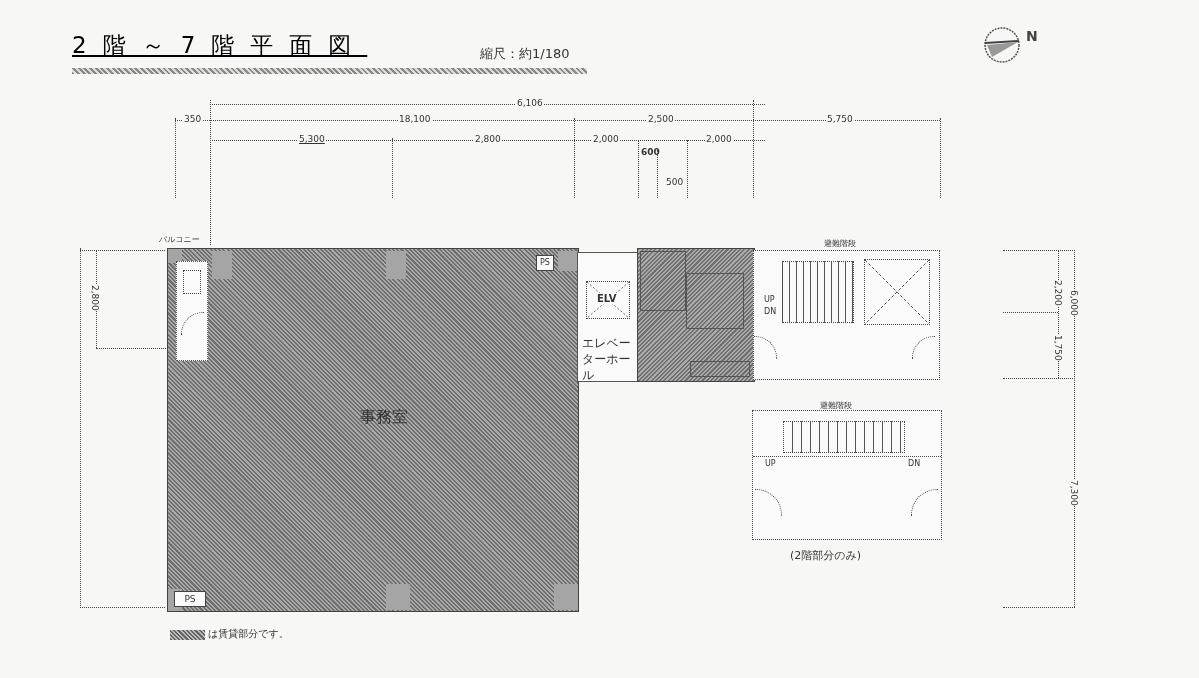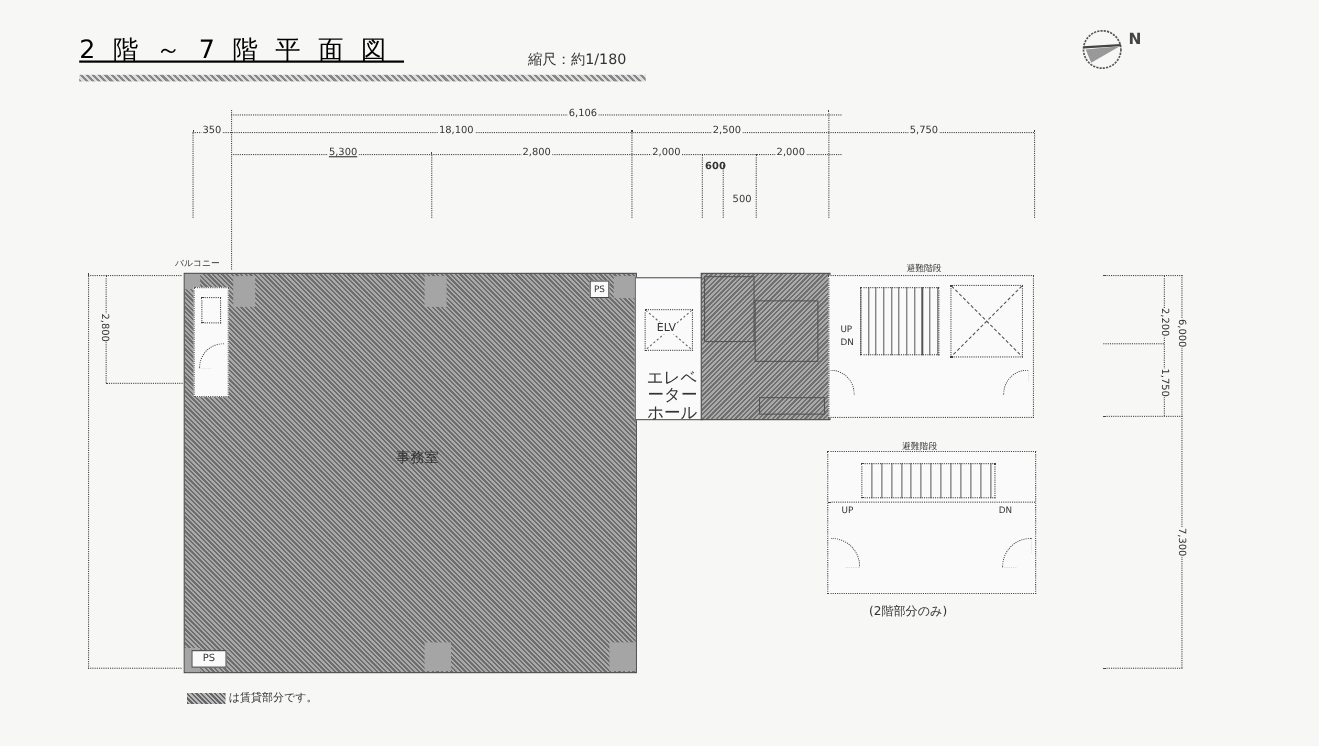--- a/index.html
+++ b/index.html
@@ -11,21 +11,21 @@
     background:repeating-linear-gradient(45deg,#888 0 2px,#ddd 2px 4px);}
   .north{left:982px;top:25px;width:40px;height:40px;}
   .dim-text{font-size:9px;color:#333;background:#f7f7f6;padding:0 1px;white-space:nowrap;}
   .dim-text.v{writing-mode:vertical-rl;}
   .hatch{background:repeating-linear-gradient(45deg,#6e6e6e 0 1.5px,#a9a9a9 1.5px 3px);}
   .hatch2{background:repeating-linear-gradient(-45deg,#707070 0 1.5px,#aaa 1.5px 3px);}
   .col{background:#a5a5a5;}
   .white{background:#fafafa;}
   .dash-h{border-top:1px dotted #444;height:0;}
   .dash-v{border-left:1px dotted #444;width:0;}
-  .room-label{font-size:13px;color:#333;}
+  .room-label{font-size:16px;color:#333;}
   .legend-swatch{left:170px;top:630px;width:35px;height:10px;
     background:repeating-linear-gradient(45deg,#666 0 1.5px,#bbb 1.5px 3px);}
   .legend-text{left:208px;top:627px;font-size:10px;color:#333;}
   svg{display:block;}
 </style>
 </head>
 <body>
 
 <div class="abs title">2階～7階平面図</div>
 <div class="abs scale">縮尺：約1/180</div>
@@ -108,28 +108,28 @@
   </div>
 
   <div class="abs white" style="left:368px;top:6px;width:16px;height:14px;border:1px solid #444;font-size:8px;text-align:center;line-height:14px;">PS</div>
 
   <div class="abs white" style="left:6px;top:342px;width:30px;height:14px;border:1px solid #444;font-size:9px;text-align:center;line-height:14px;">PS</div>
 
   <div class="abs room-label" style="left:192px;top:158px;">事務室</div>
 </div>
 
 <div class="abs white" style="left:577px;top:252px;width:60px;height:128px;border:1px solid #555;">
-  <div class="abs" style="left:8px;top:28px;width:42px;height:36px;border:1px dotted #444;">
+  <div class="abs" style="left:8px;top:28px;width:42px;height:36px;border:1px dotted #444;font-weight:bold;">
     <svg width="42" height="36" style="position:absolute;left:0;top:0;">
         <line x1="0" y1="0" x2="42" y2="36" stroke="#666" stroke-dasharray="2 2"></line>
         <line x1="42" y1="0" x2="0" y2="36" stroke="#666" stroke-dasharray="2 2"></line>
       </svg>
     <div class="abs" style="left:10px;top:11px;font-size:10px;background:#fafafa;">ELV</div>
   </div>
-  <div class="abs" style="left:4px;top:82px;width:52px;font-size:15px;text-align:right;line-height:16px;">エレベーターホール</div>
+  <div class="abs" style="left:4px;top:82px;width:52px;font-size:12px;text-align:left;line-height:16px;">エレベーターホール</div>
 </div>
 
 <div class="abs hatch2" style="left:637px;top:248px;width:116px;height:132px;border:1px solid #444;">
   <div class="abs" style="left:2px;top:2px;width:44px;height:58px;border:1px solid #555;"></div>
   <div class="abs" style="left:48px;top:24px;width:56px;height:54px;border:1px solid #555;"></div>
   <div class="abs" style="left:52px;top:112px;width:58px;height:14px;border:1px solid #555;"></div>
 </div>
 
 <div class="abs" style="left:800px;top:238px;font-size:8px;margin-left:24px;">避難階段</div>
 <div class="abs white" style="left:753px;top:250px;width:185px;height:128px;border:1px dotted #444;">

